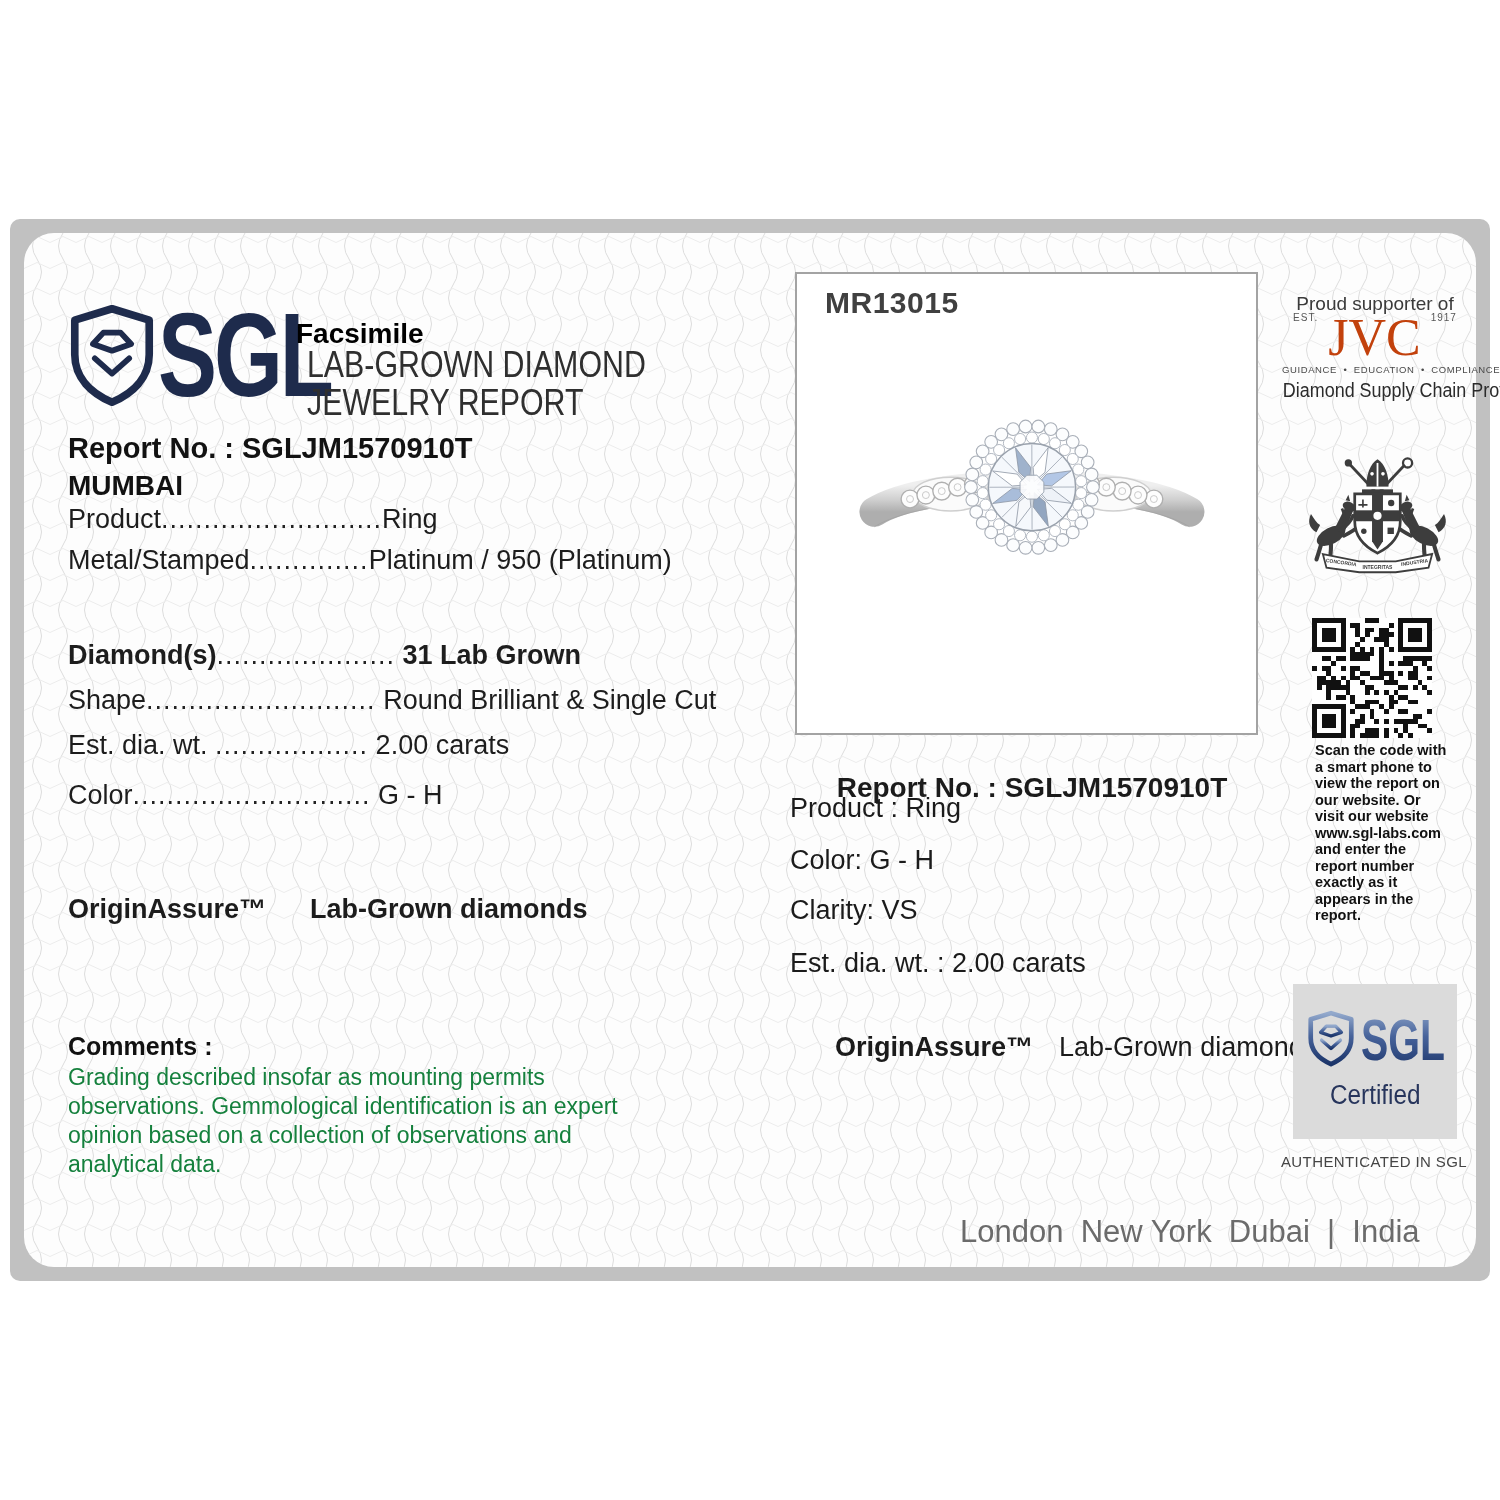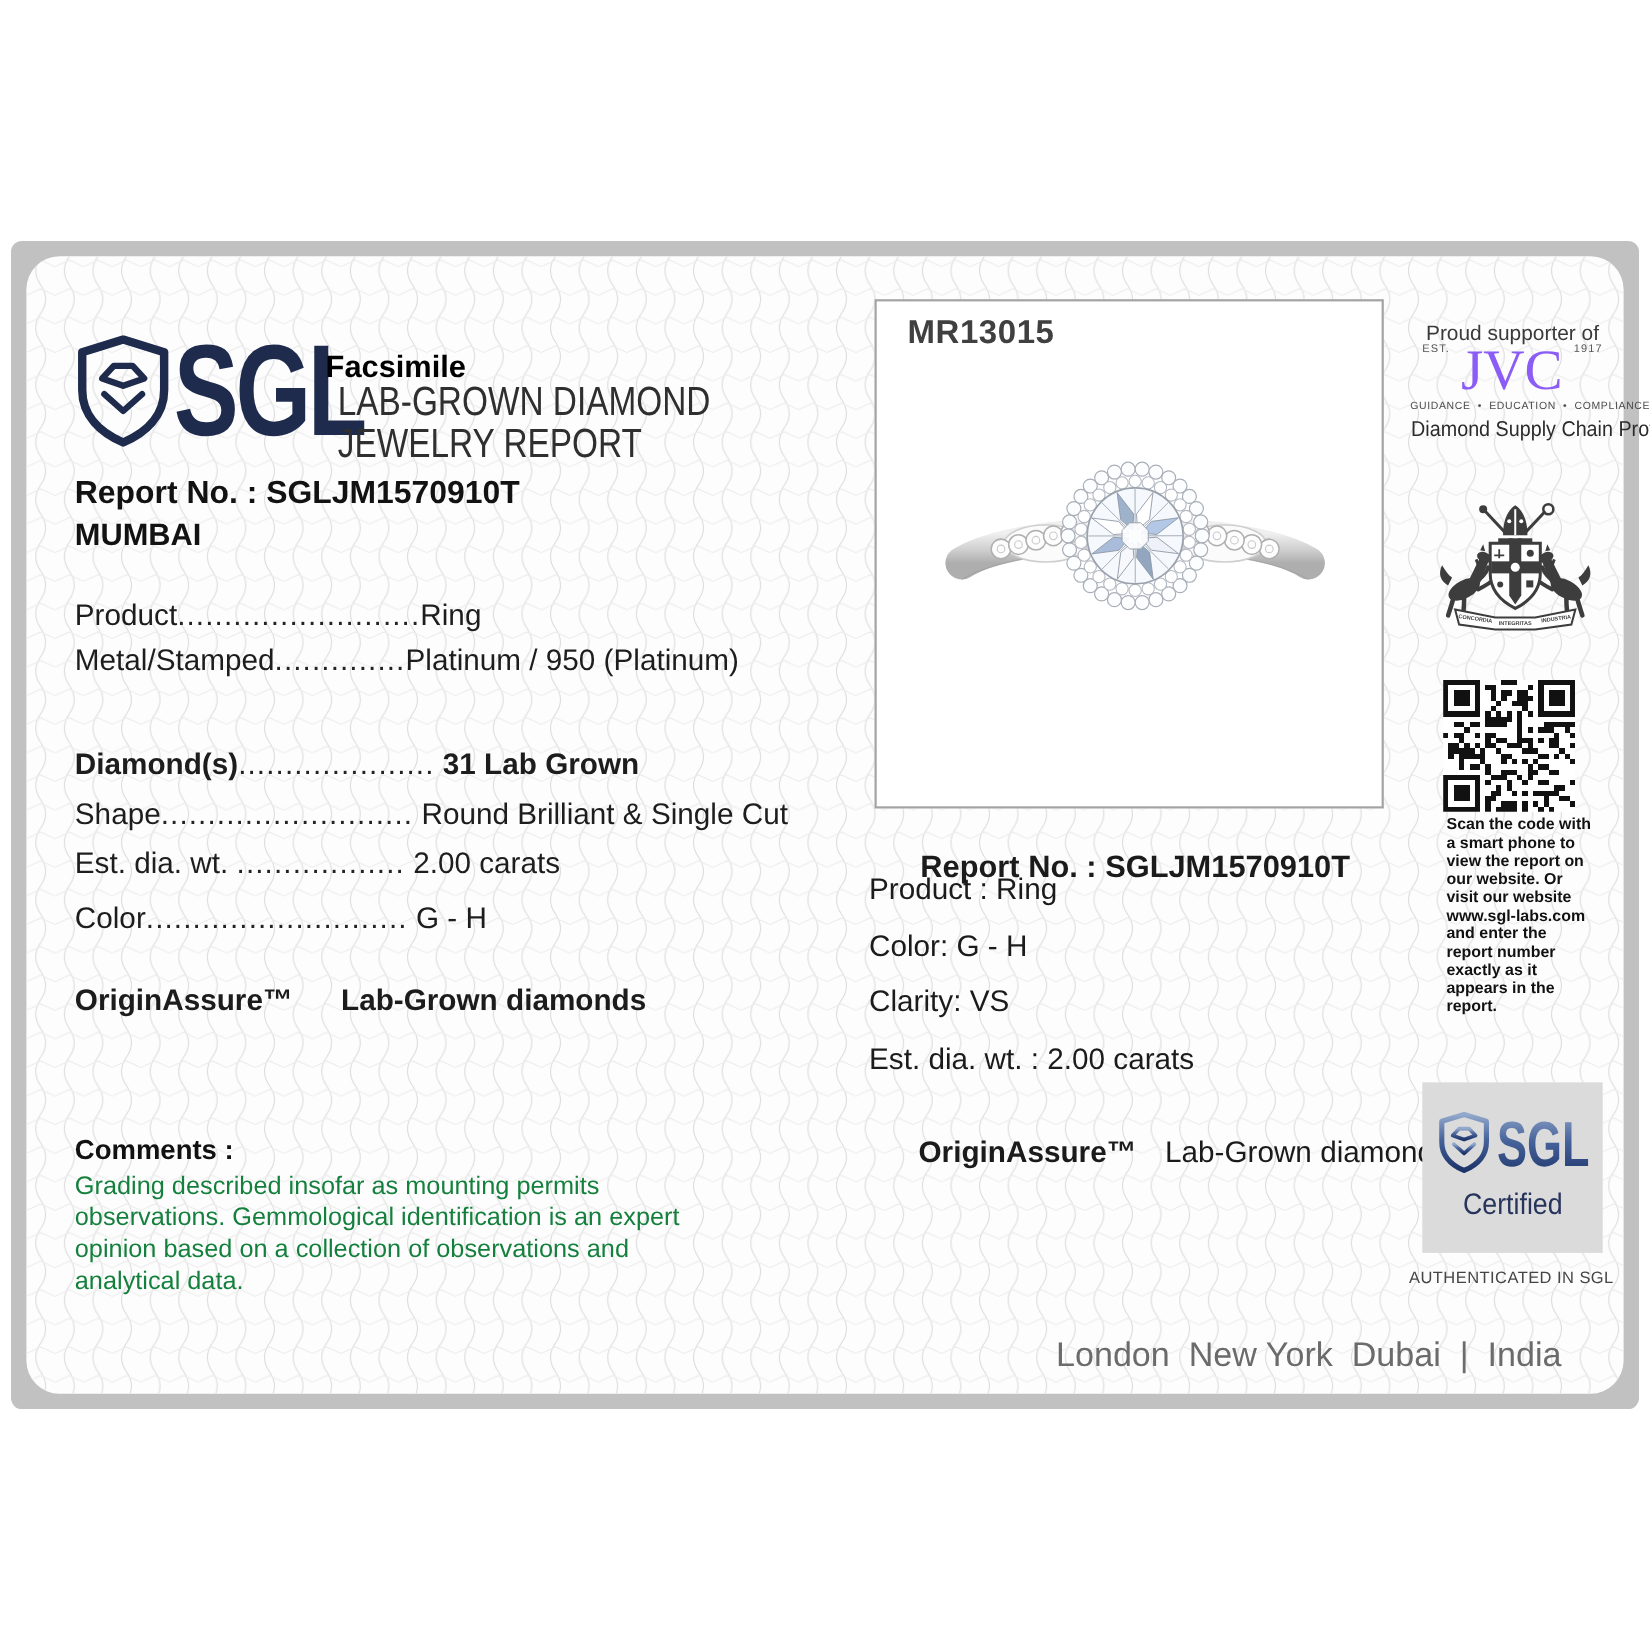--- a/index.html
+++ b/index.html
@@ -7,21 +7,21 @@
         font-family:"Liberation Sans",sans-serif;color:#1c1c1c;}
   .abs{position:absolute;}
   .card-outer{position:absolute;left:10px;top:219px;width:1480px;height:1062px;
               background:#c1c1c1;border-radius:10px;}
   .card-inner{position:absolute;left:14px;top:14px;right:14px;bottom:14px;
               background:#fdfdfd;border-radius:30px;overflow:hidden;}
   .card-inner svg{display:block;width:100%;height:100%;}
   .content{position:absolute;left:0;top:0;width:1500px;height:1500px;z-index:2;}
   .b{font-weight:bold;}
   .cond{display:inline-block;transform:scaleX(.82);transform-origin:left center;white-space:nowrap;}
-  .row{position:absolute;left:68px;font-size:27px;white-space:pre;color:#1d1d1d;margin-top:40px;}
+  .row{position:absolute;left:68px;font-size:27px;white-space:pre;color:#1d1d1d;}
   .row .dots{letter-spacing:1px;color:#222;}
   .detline{position:absolute;left:790px;font-size:27px;color:#1b1b1b;white-space:pre;}
   .photo-box{position:absolute;left:795px;top:272px;width:463px;height:463px;
              background:#ffffff;border:2px solid #a3a3a3;box-sizing:border-box;}
   .rightcol{color:#2e2e2e;}
   .pre{white-space:pre;}
   .badge{position:absolute;left:1293px;top:984px;width:164px;height:155px;background:#dbdbdb;}
 </style>
 </head>
 <body>
@@ -201,21 +201,21 @@
     <div class="detline" style="top:895px;">Clarity: VS</div>
     <div class="detline" style="top:948px;">Est. dia. wt. : 2.00 carats</div>
     <div class="detline" style="top:1001px;">
       <span class="b" style="margin-right:26px;">OriginAssure™</span><span>Lab-Grown diamonds</span>
     </div>
 
     <div class="abs rightcol" style="left:1282px;top:293px;width:186px;text-align:center;font-size:19px;color:#3a3a3a;">Proud supporter of</div>
     <div class="abs" style="left:1282px;top:312px;width:186px;">
       <div style="display:flex;align-items:flex-start;justify-content:center;gap:10px;">
         <span style="font-size:10px;letter-spacing:1px;color:#555;">EST.</span>
-        <span style="font-family:'Liberation Serif',serif;font-size:52px;line-height:1;color:#8b5cf6;">JVC</span>
+        <span style="font-family:'Liberation Serif',serif;font-size:52px;line-height:1;color:#c2410c;">JVC</span>
         <span style="font-size:10px;letter-spacing:1px;color:#555;">1917</span>
       </div>
     </div>
     <div class="abs pre" style="left:1282px;top:364px;width:186px;text-align:center;font-size:9.5px;letter-spacing:.6px;color:#4a4a4a;">GUIDANCE  •  EDUCATION  •  COMPLIANCE</div>
     <div class="abs" style="left:1270px;top:379px;width:210px;text-align:center;font-size:19.5px;color:#2b2b2b;"><span class="cond" style="transform:scaleX(.92);transform-origin:center;">Diamond Supply Chain Protection Kit</span></div>
 
     <div class="abs" style="left:1300px;top:452px;">
       <svg viewBox="0 0 170 135" width="155" height="123" xmlns="http://www.w3.org/2000/svg" fill="#3d3d3d" stroke="none">
         <line x1="55" y1="14" x2="100" y2="62" stroke="#3d3d3d" stroke-width="3"></line>
         <line x1="115" y1="14" x2="70" y2="62" stroke="#3d3d3d" stroke-width="3"></line>

